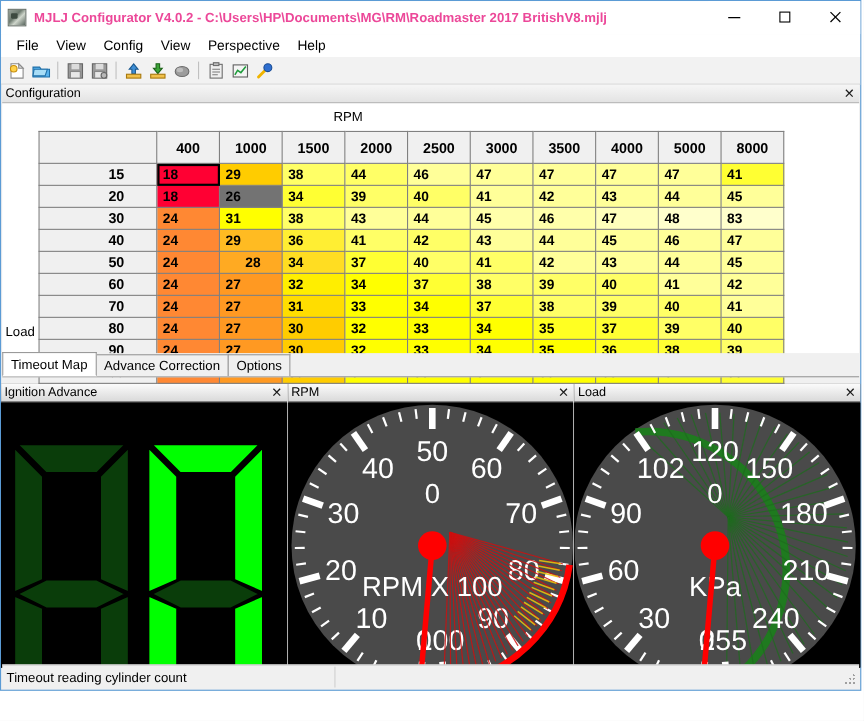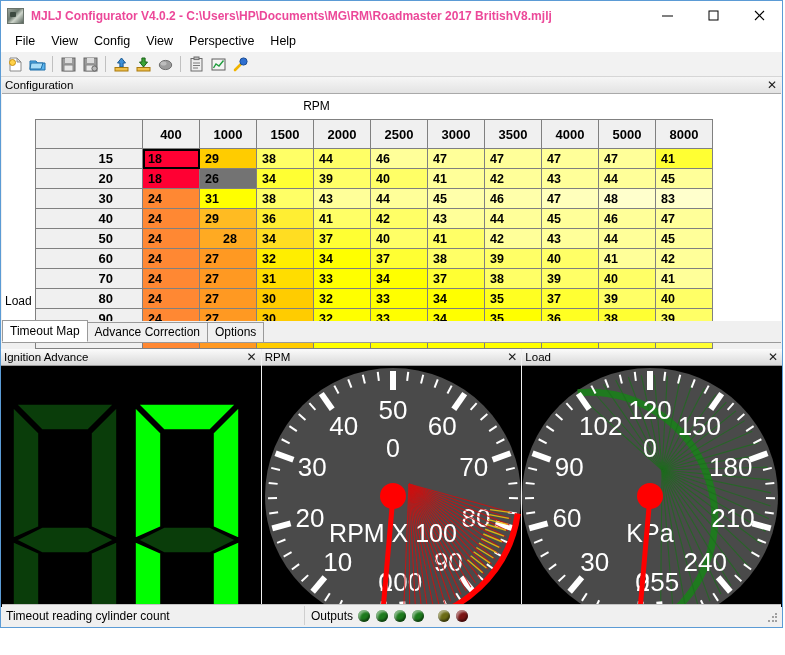--- a/index.html
+++ b/index.html
@@ -652,29 +652,18 @@
           <text x="128" y="176" id="load-unit-lbl" text-anchor="middle" fill="#fff" font-family="Liberation Sans, sans-serif" font-size="25">KPa</text>
           <line id="load-needle" x1="128" y1="130" x2="117.45415512753335" y2="250.53955846910122" stroke="#ff0000" stroke-width="5" stroke-linecap="round"></line>
           <circle cx="128" cy="130" r="13" fill="#ff0000"></circle>
         </svg>
       </div>
     </div>
   </div>
 
   <div class="statusbar">
     <div class="st-cell st-b">Timeout reading cylinder count</div>
-    <div class="st-c">
-      <span>Outputs</span>
-      <span id="leds" style="display:flex;gap:6px;">
-          <span class="led" style="background: rgb(29, 122, 29);"></span>
-          <span class="led" style="background: rgb(29, 122, 29);"></span>
-          <span class="led" style="background: rgb(29, 122, 29);"></span>
-          <span class="led" style="background: rgb(29, 122, 29);"></span>
-          <span class="led" style="background: rgb(107, 107, 20); margin-left: 8px;"></span>
-          <span class="led" style="background: rgb(122, 20, 20);"></span>
-        </span>
-    </div>
     <div class="grip"></div>
   </div>
 
 </div>
 
 <div class="underline-text"></div>
 
 </body></html>

